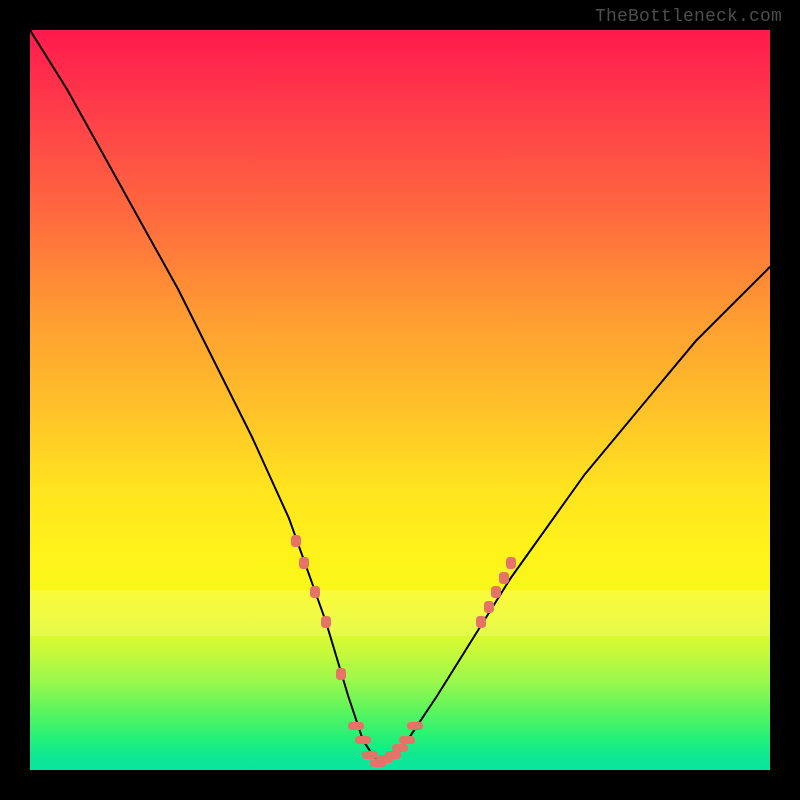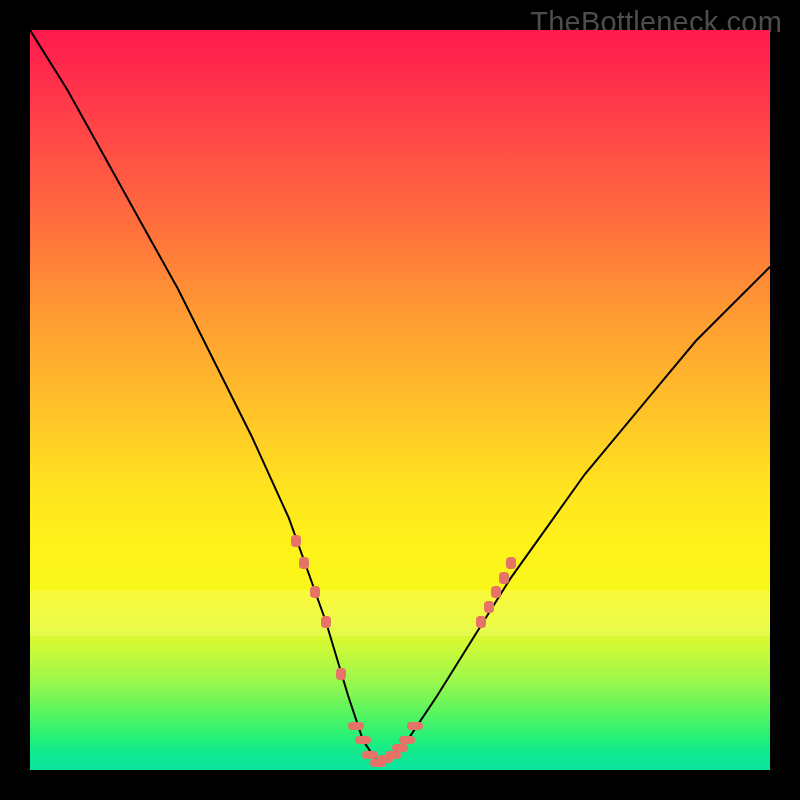--- a/index.html
+++ b/index.html
@@ -53,24 +53,25 @@
     width: 100%;
     height: 46px;
     top: 560px;
     background: rgba(255,255,160,0.25);
   }
   .attribution {
     position: absolute;
     top: 6px;
     right: 18px;
     color: #4d4d4d;
-    font-size: 29px;
+    font-size: 18px;
     font-weight: 400;
     letter-spacing: 0.2px;
     user-select: none;
+    font-family: Liberation Mono, monospace;
   }
   svg.curve {
     position: absolute;
     left: 0;
     top: 0;
     width: 740px;
     height: 740px;
     overflow: visible;
   }
   .curve-path {

